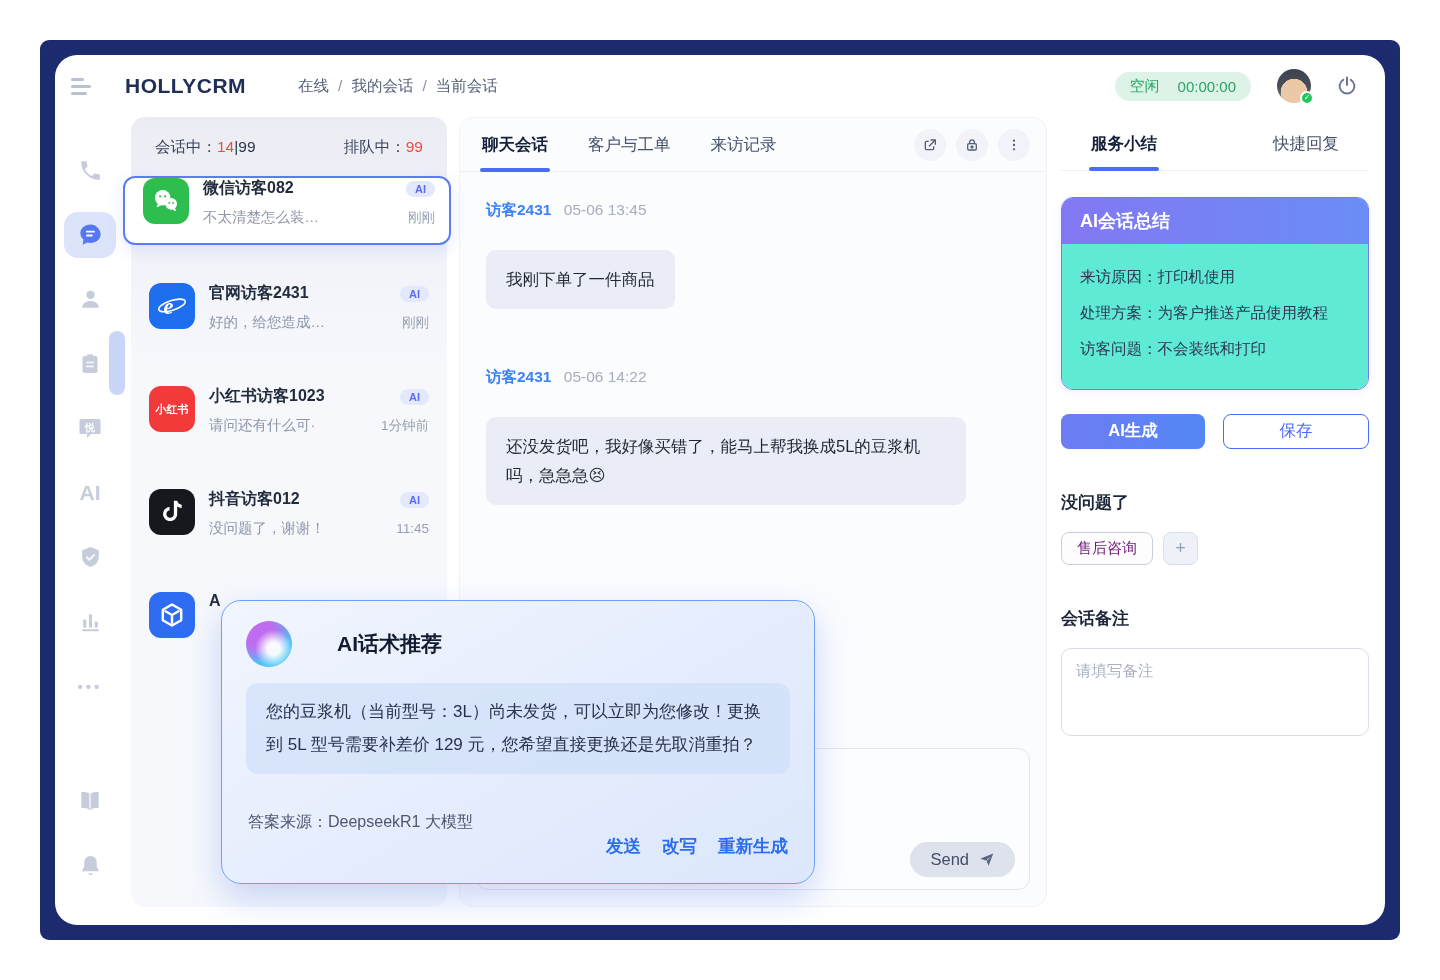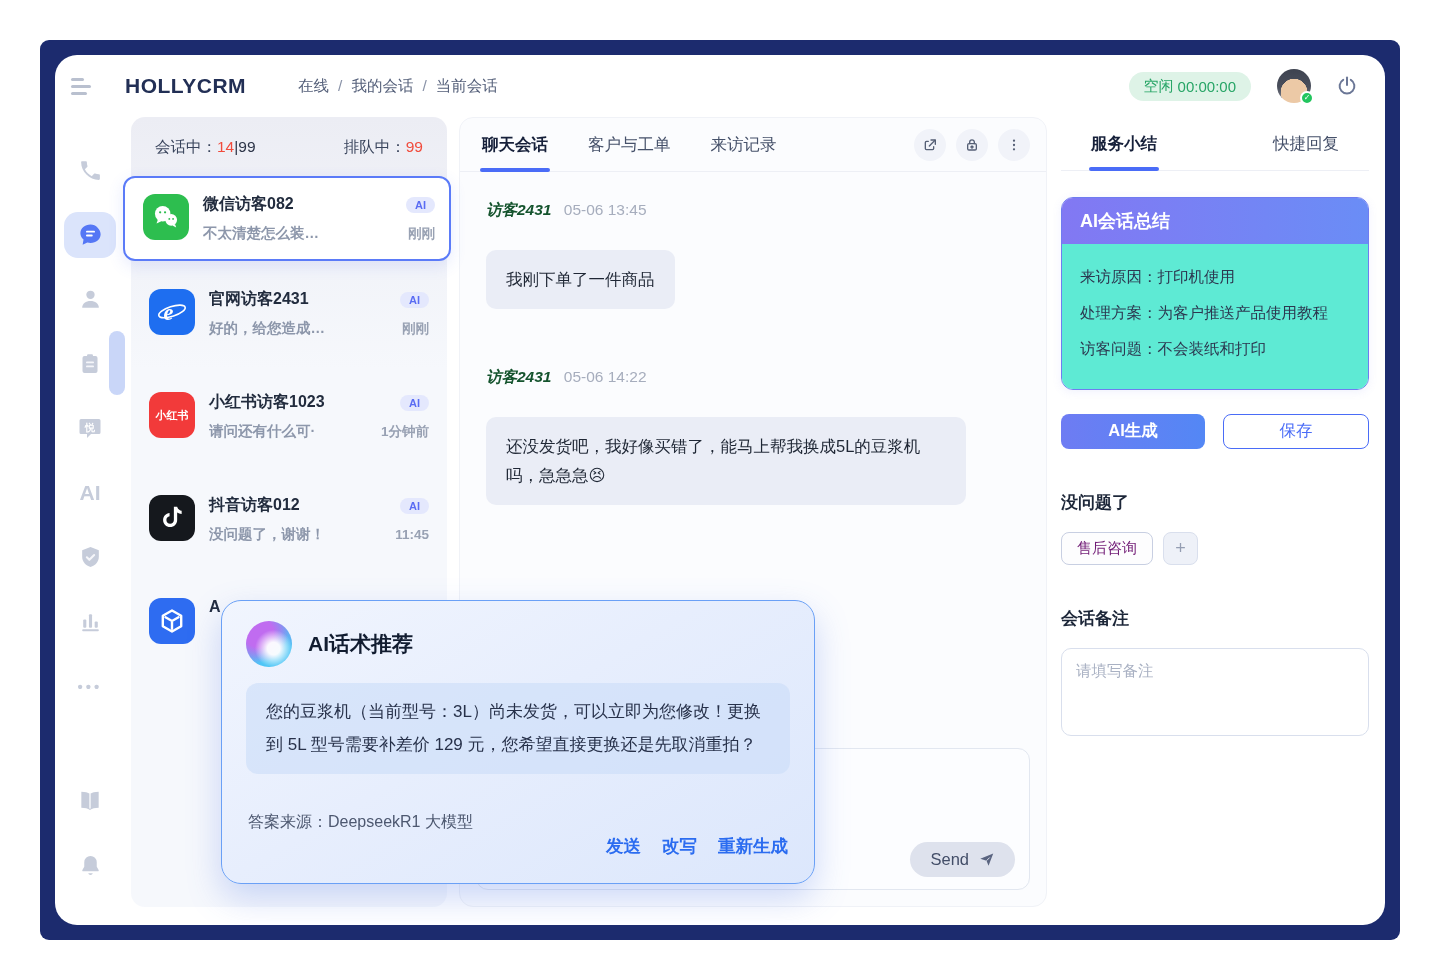--- a/index.html
+++ b/index.html
@@ -12,21 +12,21 @@
 
   
   .header { height:62px; flex-shrink:0; display:flex; align-items:center; padding:0 26px 0 16px; }
   .menu-btn { width:22px; display:flex; flex-direction:column; gap:4px; cursor:pointer; }
   .menu-btn i { display:block; height:3px; border-radius:2px; background:#b9c0cf; }
   .menu-btn i:nth-child(1){ width:13px; } .menu-btn i:nth-child(2){ width:20px; } .menu-btn i:nth-child(3){ width:16px; }
   .brand { margin-left:32px; font-size:21px; font-weight:700; color:#20declare2c4d; color:#222f55; letter-spacing:.5px; }
   .breadcrumb { margin-left:52px; display:flex; align-items:center; gap:9px; font-size:15.5px; color:#55607a; }
   .breadcrumb .sep { color:#8a93a8; }
   .hd-spacer { flex:1; }
-  .status-pill { display:flex; align-items:center; gap:4px; background:#def3e7; color:#27a566;
+  .status-pill { display:flex; align-items:center; gap:18px; background:#def3e7; color:#27a566;
                  border-radius:16px; padding:5px 15px; font-size:15px; }
   .avatar { position:relative; width:34px; height:34px; border-radius:50%; margin-left:26px; cursor:pointer;
             background:radial-gradient(circle at 50% 68%, #ecc9a6 0 46%, transparent 47%),
                        linear-gradient(180deg,#3e4350 0%,#4a4f5c 55%,#8d8f98 100%); }
   .avatar .chk { position:absolute; right:-3px; bottom:-2px; width:14px; height:14px; border-radius:50%;
                  background:#22c55e; border:2px solid #fff; color:#fff; font-size:8px; line-height:10px; text-align:center; }
   .power-btn { margin-left:24px; cursor:pointer; display:flex; }
 
   
   .content { flex:1; min-height:0; display:flex; gap:12px; padding:0 14px 18px 6px; }
@@ -44,53 +44,53 @@
   
   .list-panel { width:316px; flex-shrink:0; border-radius:14px; position:relative;
                 background:linear-gradient(180deg,#ecEFf6,#f6f8fc 32%,#f6f8fc);
                 background:linear-gradient(180deg,#ecedf4,#f6f8fc 32%,#f6f8fc);
                 padding:10px 8px 12px; }
   .stats-row { display:flex; justify-content:space-between; padding:10px 16px 18px; font-size:15.5px; color:#39445c; }
   .red { color:#f14b3c; }
   .stat-val { color:#2c3447; }
   .conv-item { display:flex; gap:14px; padding:14px 10px; margin-bottom:26px; cursor:pointer; align-items:flex-start; }
   .conv-item.active { position:relative; z-index:1; background:#fff; border:2px solid #5b7bf8; border-radius:12px;
-                      margin:0 -12px 14px -16px; padding:16px 14px 16px 18px;
+                      margin:0 -12px 24px -16px; padding:0 14px 16px 18px;
                       box-shadow:0 5px 16px rgba(70,100,240,.13); }
   .active-side-tab { position:absolute; left:-22px; top:214px; width:16px; height:64px; z-index:0;
                      background:#c9d6f8; border-radius:9px; }
   .chan-icon { width:46px; height:46px; border-radius:12px; flex-shrink:0; display:flex; align-items:center; justify-content:center; position:relative; overflow:hidden; }
   .chan-wechat { background:#2dbe4f; } .chan-ie { background:#1e6ef0; } .chan-xhs { background:#f23a3a; }
   .chan-douyin { background:#15181d; } .chan-cube { background:#2e6cf1; }
   .xhs-txt { color:#fff; font-size:11px; font-weight:700; }
   .conv-main { flex:1; min-width:0; }
   .conv-top { display:flex; align-items:center; }
   .conv-title { font-size:16px; font-weight:600; color:#222c3e; white-space:nowrap; }
   .ai-pill { margin-left:auto; background:#e4e8fd; color:#5a6cf3; font-size:11px; font-weight:700;
              border-radius:9px; padding:2px 9px; }
-  .conv-bottom { display:flex; margin-top:9px; font-size:14.5px; color:#8d97ab; align-items:baseline;font-weight:bold; }
+  .conv-bottom { display:flex; margin-top:9px; font-size:14.5px; color:#8d97ab; align-items:baseline; }
   .conv-preview { flex:1; min-width:0; overflow:hidden; white-space:nowrap; }
   .conv-time { margin-left:6px; flex-shrink:0; color:#98a1b3; font-size:13.5px; }
 
   
   .chat-panel { flex:1; min-width:0; background:#fbfcfe; border:1px solid #f0f2f7; border-radius:14px;
                 display:flex; flex-direction:column; position:relative; }
   .chat-header { height:54px; flex-shrink:0; display:flex; align-items:center; padding:0 16px 0 20px;
                  border-bottom:1px solid #edeff5; }
   .tab { margin-right:36px; font-size:16.5px; color:#46516a; position:relative; padding:15px 2px; cursor:pointer; }
   .tab.active { color:#16203a; font-weight:700; }
   .tab.active::after { content:""; position:absolute; left:0; right:0; bottom:-1px; height:3.5px;
                        background:#4a6cf7; border-radius:2px; }
   .hdr-btns { margin-left:auto; display:flex; gap:10px; }
   .circle-btn { width:32px; height:32px; border-radius:50%; background:#f1f3f9; display:flex;
                 align-items:center; justify-content:center; cursor:pointer; }
   .chat-body { flex:1; padding:28px 26px 0; overflow:hidden; }
   .msg { margin-bottom:58px; }
   .msg-head { font-size:15.5px; }
-  .msg-name { color:#14532d; font-weight:600;font-style:italic; }
+  .msg-name { color:#3b82f6; font-weight:600; }
   .msg-time { color:#a6adbd; margin-left:8px; font-weight:400; }
   .bubble { display:inline-block; margin-top:29px; background:#eaedf6; border-radius:10px;
             padding:15px 20px; font-size:16.5px; color:#1f2735; line-height:1.75; max-width:480px; }
   .chat-input { position:absolute; left:16px; right:16px; bottom:16px; height:142px;
                 background:#fcfdff; border:1px solid #e2e7f0; border-radius:12px; }
   .send-btn { position:absolute; right:14px; bottom:12px; background:#dee2ed; color:#434e68;
               border:none; border-radius:19px; padding:8px 20px; font-size:16.5px;
               display:flex; align-items:center; gap:9px; cursor:pointer; font-family:inherit; }
 
   
@@ -120,21 +120,21 @@
   .ai-popup { position:absolute; left:166px; top:545px; width:594px; height:284px; z-index:10;
               border-radius:20px; border:1.5px solid #6aa0f6;
               background:linear-gradient(150deg,#f1f5fe 0%,#e7eefd 45%,#dce7fc 100%);
               box-shadow:0 14px 34px rgba(80,120,230,.28); padding:20px 24px 16px; }
   .popup-head { display:flex; align-items:center; gap:16px; }
   .orb { width:46px; height:46px; border-radius:50%;
          background:radial-gradient(circle at 60% 60%, rgba(255,255,255,.95) 0 16%, rgba(255,255,255,0) 48%),
                     radial-gradient(circle at 28% 26%, #c06cf0 0 30%, rgba(192,108,240,0) 62%),
                     radial-gradient(circle at 72% 88%, #4ec6f6 0 34%, rgba(78,198,246,0) 66%),
                     radial-gradient(circle at 50% 50%, #9f7df2, #58b2f0); }
-  .popup-title { font-size:21px; font-weight:700; color:#111c30; }
+  .popup-title { font-size:21px; font-weight:700; color:#111c30;margin-left:29px; }
   .popup-body { margin-top:16px; background:rgba(203,221,249,.62); border-radius:12px;
                 padding:13px 20px; font-size:17px; color:#27314a; line-height:1.92; }
   .popup-foot { margin-top:13px; display:flex; align-items:center; padding:0 2px; }
   .popup-source { font-size:16px; color:#4d5870; }
   .popup-actions { margin-left:auto; display:flex; gap:21px; }
   .popup-action { color:#2b6cf0; font-size:17.5px; font-weight:700; cursor:pointer;margin-top:47px; }
 </style>
 </head>
 <body>
 

